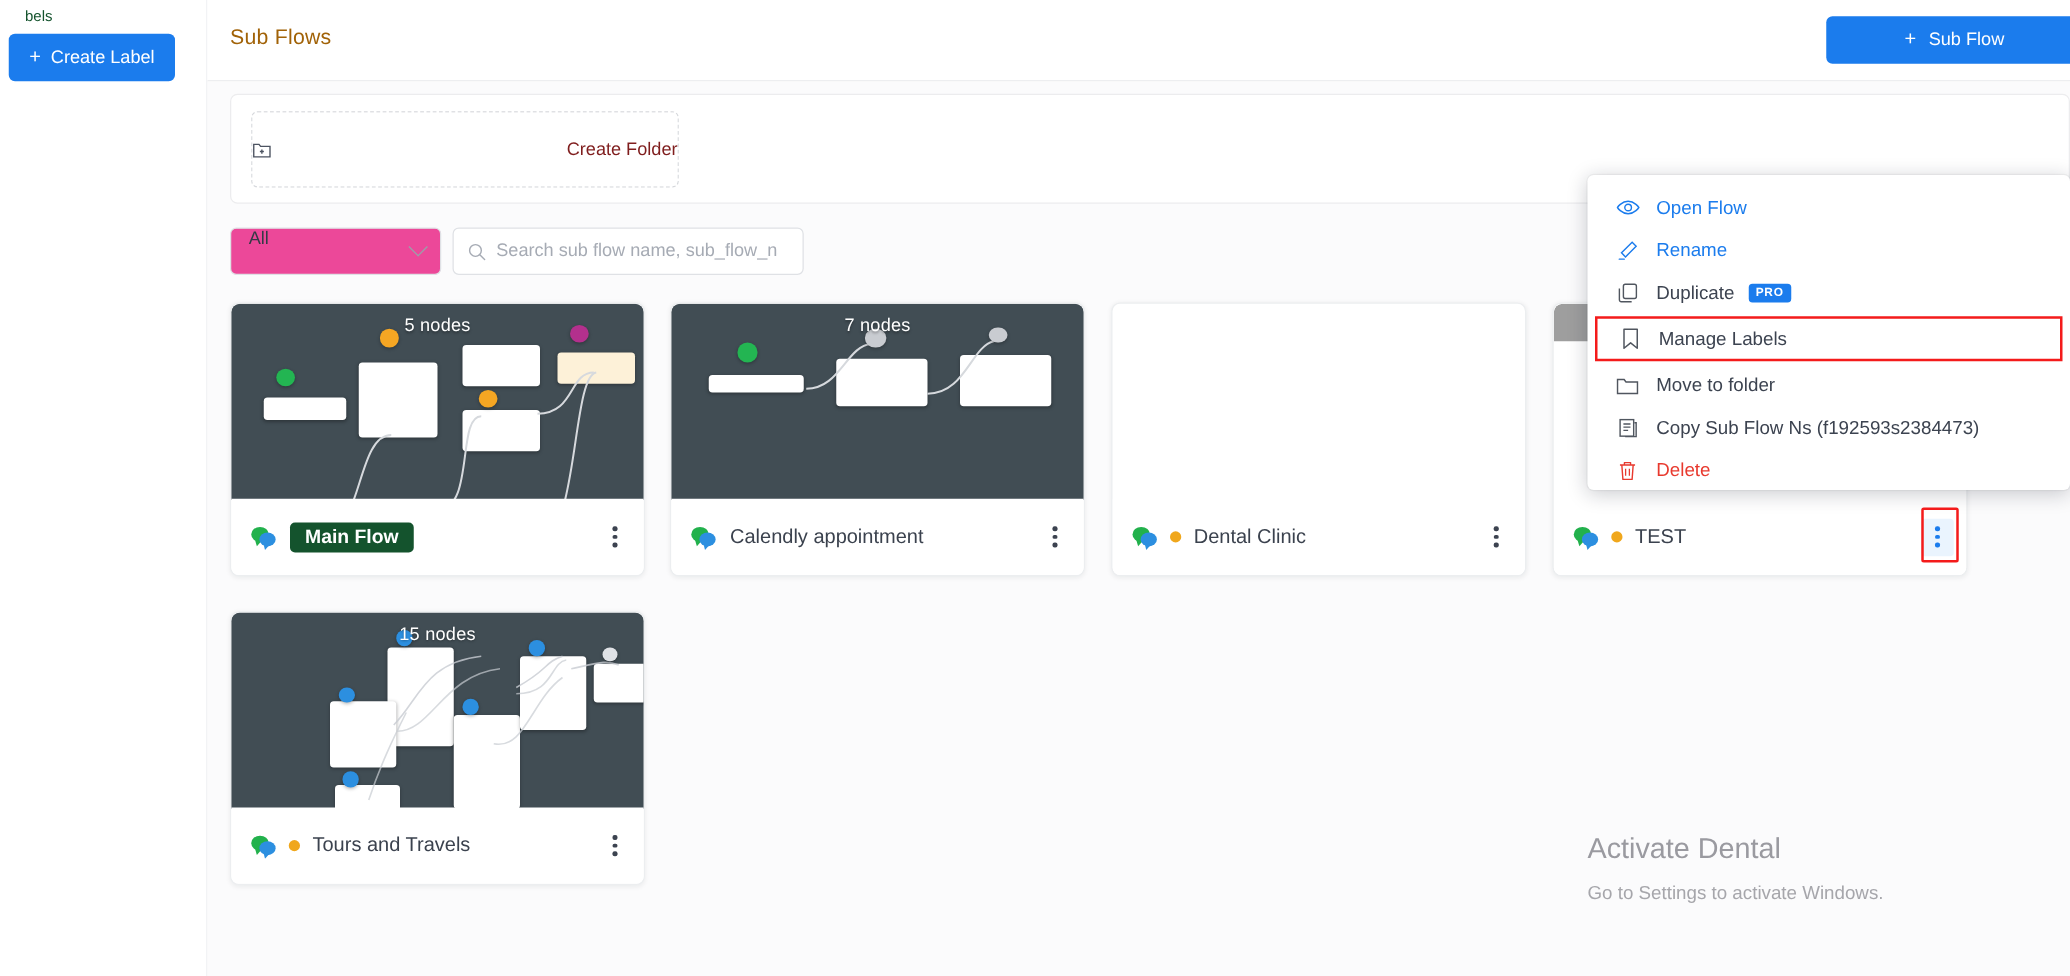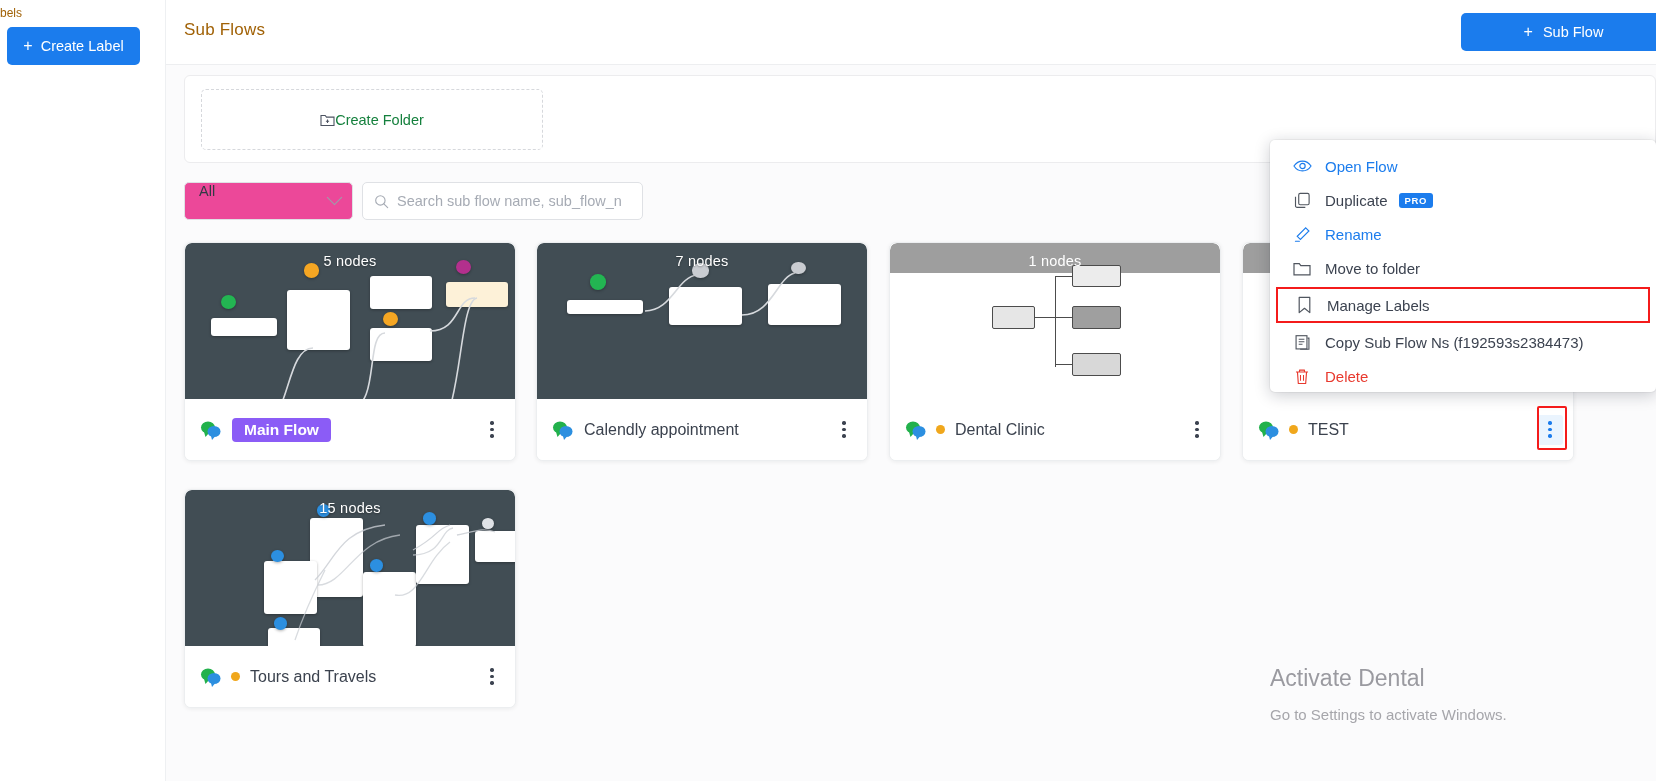--- a/index.html
+++ b/index.html
@@ -12,22 +12,23 @@
 
   
   #left-panel {
     position: absolute; left: 0; top: 0;
     width: 166px; height: 781px;
     background: #ffffff;
     border-right: 1px solid #eef0f2;
   }
   #labels-heading {
     position: absolute; left: 0px; top: 6px;
-    font-size: 12px; color: #a16207;
+    font-size: 12px; color: #14532d;
     white-space: nowrap;
+    padding-left: 20px;
   }
   #create-label-button {
     position: absolute; left: 7px; top: 27px;
     width: 133px; height: 38px;
     background: #1b7ced; color: #fff;
     border: none; border-radius: 5px;
     font-size: 14.5px; font-family: inherit;
     display: flex; align-items: center; justify-content: center;
     gap: 8px; cursor: pointer;
   }
@@ -76,22 +77,22 @@
     background: #ffffff;
     border: 1px solid #ececee;
     border-radius: 6px;
   }
   #create-folder-button {
     position: absolute; left: 16px; top: 13px;
     width: 342px; height: 61px;
     border: 1px dashed #d6d8dc;
     border-radius: 5px;
     background: transparent;
-    color: #15803d; font-size: 14.5px; font-family: inherit;
-    display: flex; align-items: center; justify-content: center; gap: 0;
+    color: #7f1d1d; font-size: 14.5px; font-family: inherit;
+    display: flex; align-items: center; justify-content: space-between; gap: 0;
     cursor: pointer;
   }
 
   
   #filter-select {
     position: absolute; left: 18px; top: 182px;
     width: 169px; height: 38px;
     background: #ec4899; border: 1px solid #dfe1e5; border-radius: 5px;
     display: flex; align-items: flex-start; cursor: pointer;
   }
@@ -165,21 +166,21 @@
   .status-dot {
     width: 9px; height: 9px; border-radius: 50%;
     background: #f0a71c; margin-left: 9px; flex: none;
   }
   .card-title {
     margin-left: 10px;
     font-size: 16px; color: #3b424e;
     white-space: nowrap; overflow: hidden; text-overflow: ellipsis;
   }
   .card-title.pill {
-    background: #8b5cf6; color: #fff;
+    background: #14532d; color: #fff;
     padding: 3px 12px; border-radius: 4px;
     font-size: 15.5px; font-weight: 600;
   }
   .kebab {
     position: absolute; right: 10px; top: 50%; transform: translateY(-50%);
     width: 26px; height: 30px;
     display: flex; flex-direction: column; align-items: center; justify-content: center;
     gap: 3px; cursor: pointer; border-radius: 3px;
   }
   .kebab i { width: 3.4px; height: 3.4px; border-radius: 50%; background: #3c4350; display: block; }
@@ -338,33 +339,20 @@
       <span class="card-title">Calendly appointment</span>
       <div class="kebab">
           <i></i>
           <i></i>
           <i></i>
         </div>
     </div>
   </div>
 
   <div class="card" style="left:723px; top:242px;">
-    <div class="thumb light">
-      <div class="gray-header"></div>
-      <div class="node-count">1 nodes</div>
-      <div class="graybox" style="left:31%; top:40%; width:13%; height:15%; background:#e6e6e6;"></div>
-      <div class="graybox" style="left:55%; top:14%; width:15%; height:14%; background:#ececec;"></div>
-      <div class="graybox" style="left:55%; top:40%; width:15%; height:15%; background:#9f9f9f;"></div>
-      <div class="graybox" style="left:55%; top:70%; width:15%; height:15%; background:#d8d8d8;"></div>
-      <div class="conn" style="left:50%; top:21%; width:1.3px; height:58%;"></div>
-      <div class="conn" style="left:50%; top:21%; width:5.5%; height:1.3px;"></div>
-      <div class="conn" style="left:50%; top:47%; width:5.5%; height:1.3px;"></div>
-      <div class="conn" style="left:50%; top:77%; width:5.5%; height:1.3px;"></div>
-      <div class="conn" style="left:44%; top:47%; width:6%;   height:1.3px;"></div>
-    </div>
     <div class="card-footer">
       <svg class="flow-icon" width="22" height="20" viewBox="0 0 22 20">
         <ellipse cx="8" cy="7.5" rx="7" ry="6" fill="#22b14c"></ellipse>
         <path d="M4 12 L5.5 17 L9 13z" fill="#22b14c"></path>
         <ellipse cx="14" cy="11.5" rx="6.5" ry="5.6" fill="#2c8fe0"></ellipse>
         <path d="M11 16 L12 20 L15 16.5z" fill="#2c8fe0"></path>
       </svg>
       <span class="status-dot"></span>
       <span class="card-title">Dental Clinic</span>
       <div class="kebab">
@@ -446,57 +434,57 @@
   <div class="menu-item blue">
     <span class="mi-icon">
       <svg width="19" height="14" viewBox="0 0 20 14">
         <path d="M1 7s3.4-5.2 9-5.2S19 7 19 7s-3.4 5.2-9 5.2S1 7 1 7z" fill="none" stroke="#1b7ced" stroke-width="1.2"></path>
         <circle cx="10" cy="7" r="2.8" fill="none" stroke="#1b7ced" stroke-width="1.2"></circle>
       </svg>
     </span>
     <span>Open Flow</span>
   </div>
 
+  <div class="menu-item blue">
+    <span class="mi-icon">
+      <svg width="17" height="17" viewBox="0 0 18 18">
+        <path d="M12.4 1.9l3.4 3.4-9 9-3.4-3.4z" fill="none" stroke="#1b7ced" stroke-width="1.2"></path>
+        <path d="M1.5 16.2h4.2" stroke="#1b7ced" stroke-width="1.2" stroke-linecap="round"></path>
+      </svg>
+    </span>
+    <span>Rename</span>
+  </div>
+
   <div class="menu-item">
     <span class="mi-icon">
       <svg width="17" height="17" viewBox="0 0 18 18">
         <rect x="5" y="1.5" width="11" height="12" rx="1.6" fill="none" stroke="#50565f" stroke-width="1.2"></rect>
         <path d="M12 16.3H3.2a1.6 1.6 0 0 1-1.6-1.6V5" fill="none" stroke="#50565f" stroke-width="1.2"></path>
       </svg>
     </span>
     <span>Duplicate</span>
     <span class="pro-badge">PRO</span>
   </div>
 
-  <div class="menu-item blue">
-    <span class="mi-icon">
-      <svg width="17" height="17" viewBox="0 0 18 18">
-        <path d="M12.4 1.9l3.4 3.4-9 9-3.4-3.4z" fill="none" stroke="#1b7ced" stroke-width="1.2"></path>
-        <path d="M1.5 16.2h4.2" stroke="#1b7ced" stroke-width="1.2" stroke-linecap="round"></path>
-      </svg>
-    </span>
-    <span>Rename</span>
+  <div class="menu-item" id="manage-labels-item">
+    <span class="mi-icon">
+      <svg width="15" height="18" viewBox="0 0 15 18">
+        <path d="M2.2 1.4h10.6v15.2L7.5 12.3 2.2 16.6z" fill="none" stroke="#50565f" stroke-width="1.2" stroke-linejoin="round"></path>
+      </svg>
+    </span>
+    <span>Manage Labels</span>
   </div>
 
   <div class="menu-item">
     <span class="mi-icon">
       <svg width="18" height="15" viewBox="0 0 18 15">
         <path d="M1 2.6h5.3l1.5 2H17v9.2H1z" fill="none" stroke="#50565f" stroke-width="1.2"></path>
       </svg>
     </span>
     <span>Move to folder</span>
-  </div>
-
-  <div class="menu-item" id="manage-labels-item">
-    <span class="mi-icon">
-      <svg width="15" height="18" viewBox="0 0 15 18">
-        <path d="M2.2 1.4h10.6v15.2L7.5 12.3 2.2 16.6z" fill="none" stroke="#50565f" stroke-width="1.2" stroke-linejoin="round"></path>
-      </svg>
-    </span>
-    <span>Manage Labels</span>
   </div>
 
   <div class="menu-item">
     <span class="mi-icon">
       <svg width="17" height="17" viewBox="0 0 18 18">
         <rect x="2.2" y="1.8" width="11.5" height="14" fill="none" stroke="#50565f" stroke-width="1.2"></rect>
         <path d="M5 5.5h6M5 8.2h6M5 10.9h4" stroke="#50565f" stroke-width="1.1"></path>
         <path d="M14.3 4.4h1.5v11.8H6.5" fill="none" stroke="#50565f" stroke-width="1.2"></path>
       </svg>
     </span>

